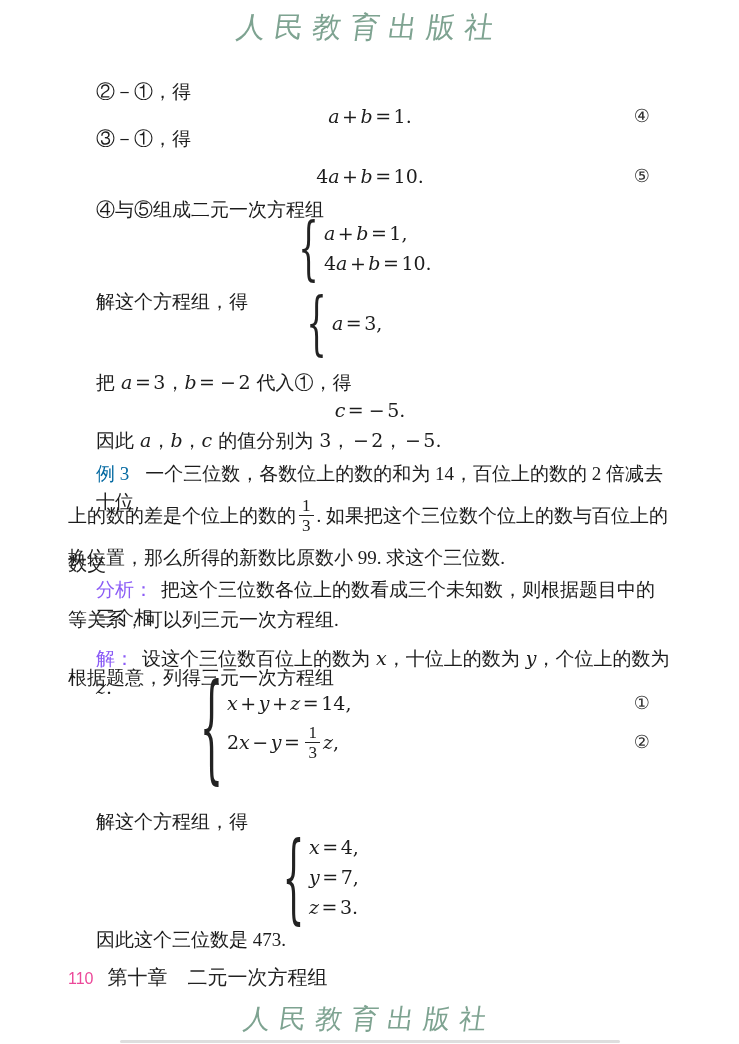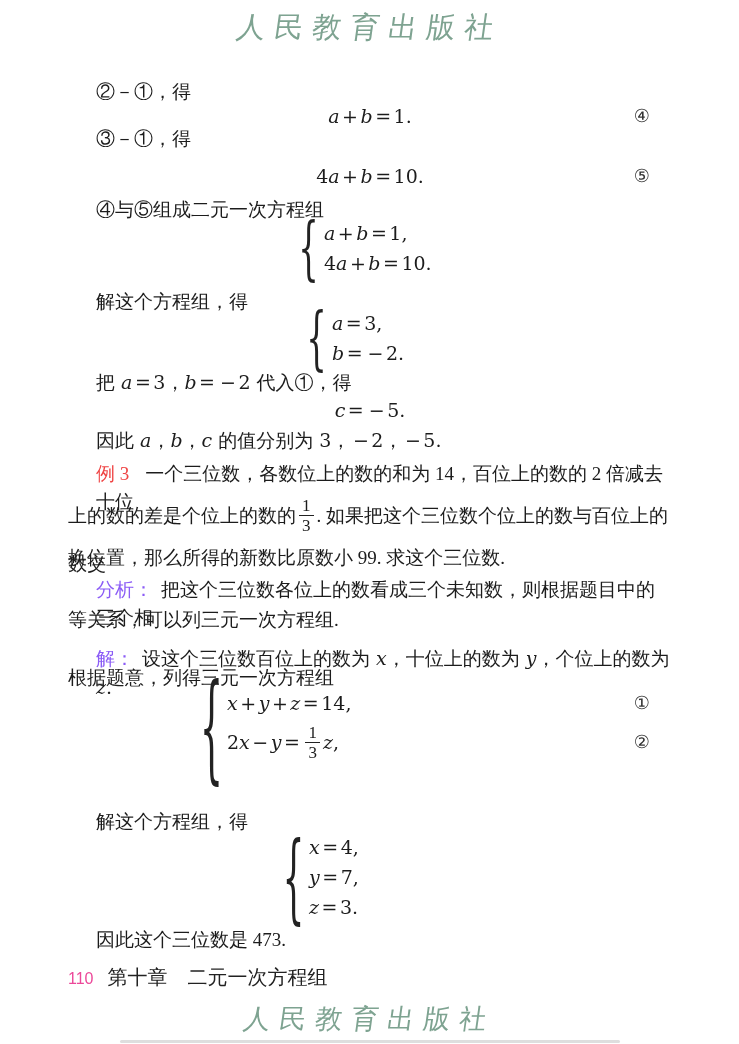--- a/index.html
+++ b/index.html
@@ -34,21 +34,21 @@
   .brace.b3{font-size:46px;transform:translate(-55%,-50%) scale(.75,2.1);}
   .brace.b3f{font-size:46px;transform:translate(-55%,-50%) scale(.8,2.55);}
   .srow{position:relative;height:30px;line-height:30px;}
   .srow.tall{height:48px;line-height:48px;}
   
   .frac{display:inline-flex;flex-direction:column;align-items:center;vertical-align:middle;
         line-height:1.15;font-size:17px;margin:0 3px;position:relative;top:-2px;}
   .frac .num{border-bottom:1.3px solid #222;padding:0 3px;}
   .frac .den{padding:0 3px;}
   
-  .lbl-blue{color:#ef4444;margin-right:16px;}
+  .lbl-blue{color:#0369a1;margin-right:16px;}
   .lbl-teal{color:#8b5cf6;margin-right:8px;}
   
   .footer-line{position:absolute;left:68px;top:966px;height:22px;line-height:22px;}
   .pagenum{font-family:"Liberation Sans","DejaVu Sans",sans-serif;font-size:16px;color:#ec4899;margin-right:14px;}
   .chapter{font-size:20px;color:#222;}
   .edge-shadow{position:absolute;left:120px;bottom:1px;width:500px;height:3px;background:#dedede;border-radius:2px;}
   .tall-line{height:48px;line-height:48px;}
 </style>
 </head>
 <body>
@@ -82,21 +82,20 @@
         <div class="srow"><span class="math">4<i>a</i><span class="op">+</span><i>b</i><span class="op">=</span>10.</span></div>
       </div>
     </div>
 
     <div class="blk indent" style="top:288px">解这个方程组，得</div>
 
     <div class="sys" style="left:250px;top:308px;width:200px">
       <span class="brace b2"></span>
       <div style="padding-left:14px">
         <div class="srow"><span class="math"><i>a</i><span class="op">=</span>3,</span></div>
-        <div class="srow"><span class="math"><i>b</i><span class="op">=</span><span class="op">−</span>2.</span></div>
       </div>
     </div>
 
     <div class="blk indent math" style="top:368px">把 <i>a</i><span class="op">=</span>3，<i>b</i><span class="op">=</span><span class="op">−</span>2 代入①，得</div>
 
     <div class="blk eqrow" style="top:396px">
       <span class="math"><i>c</i><span class="op">=</span><span class="op">−</span>5.</span>
     </div>
 
     <div class="blk indent math" style="top:426px">因此 <i>a</i>，<i>b</i>，<i>c</i> 的值分别为 3，<span class="op">−</span>2，<span class="op">−</span>5.</div>

